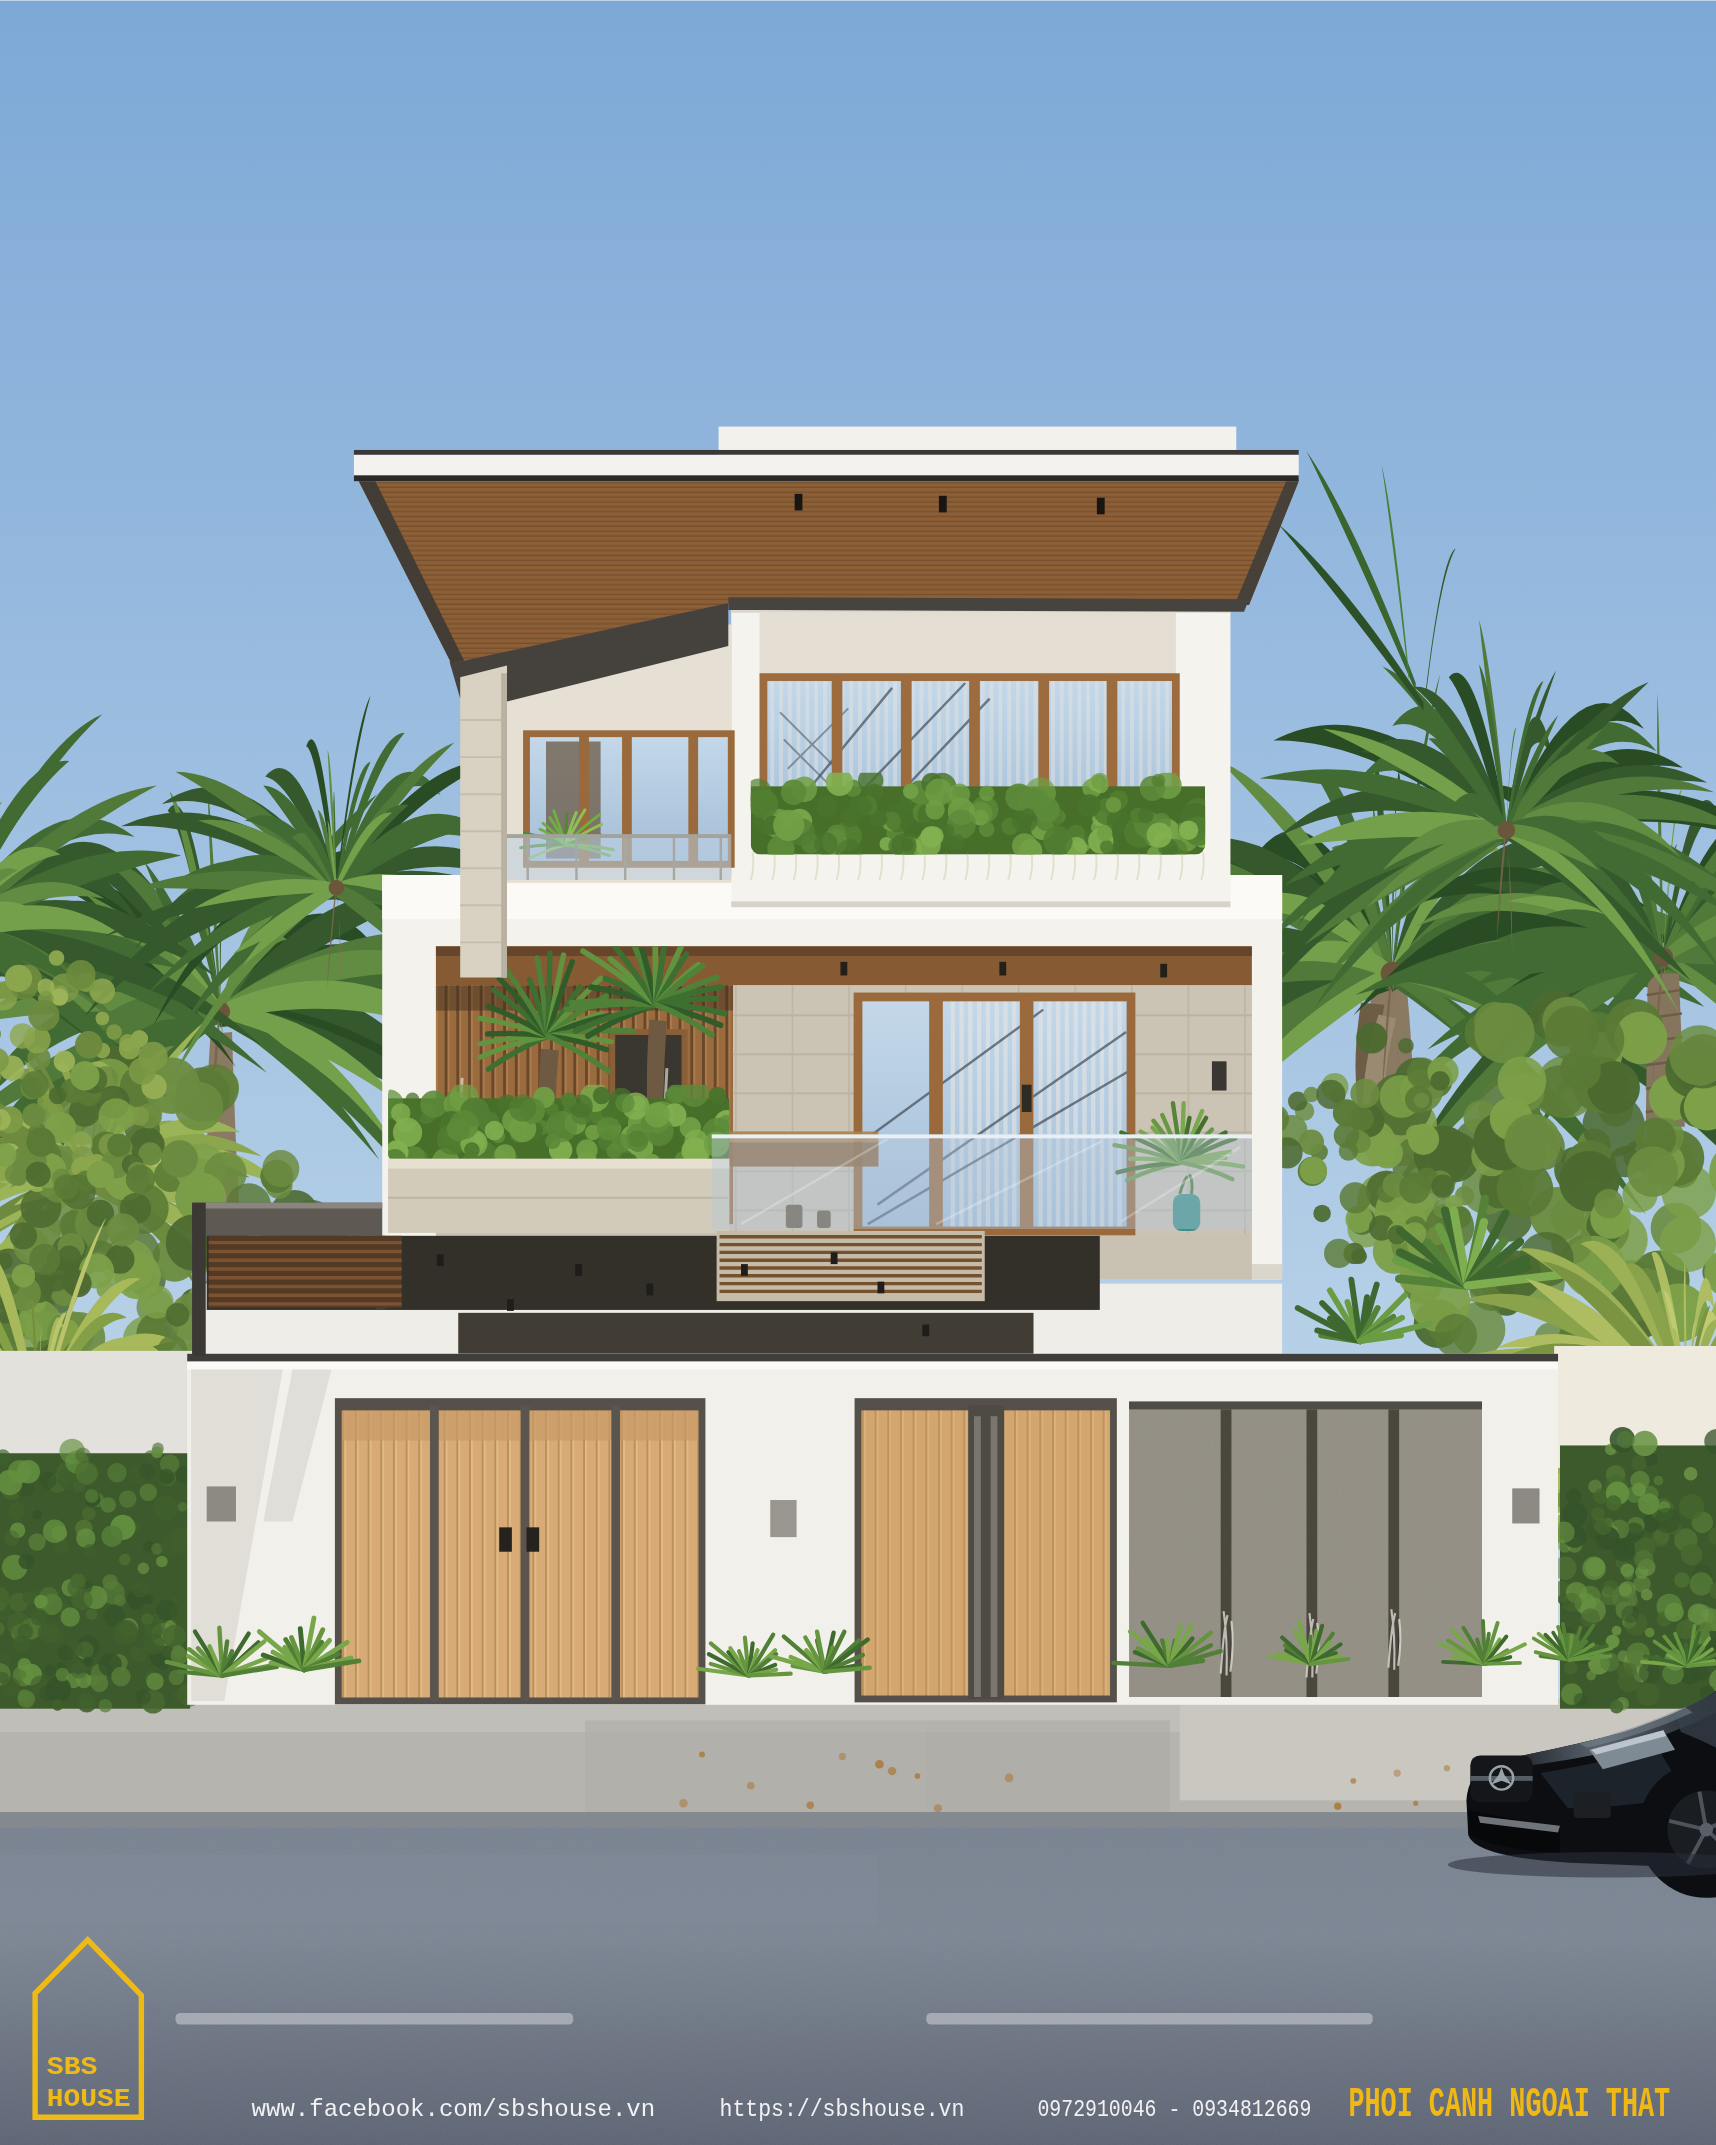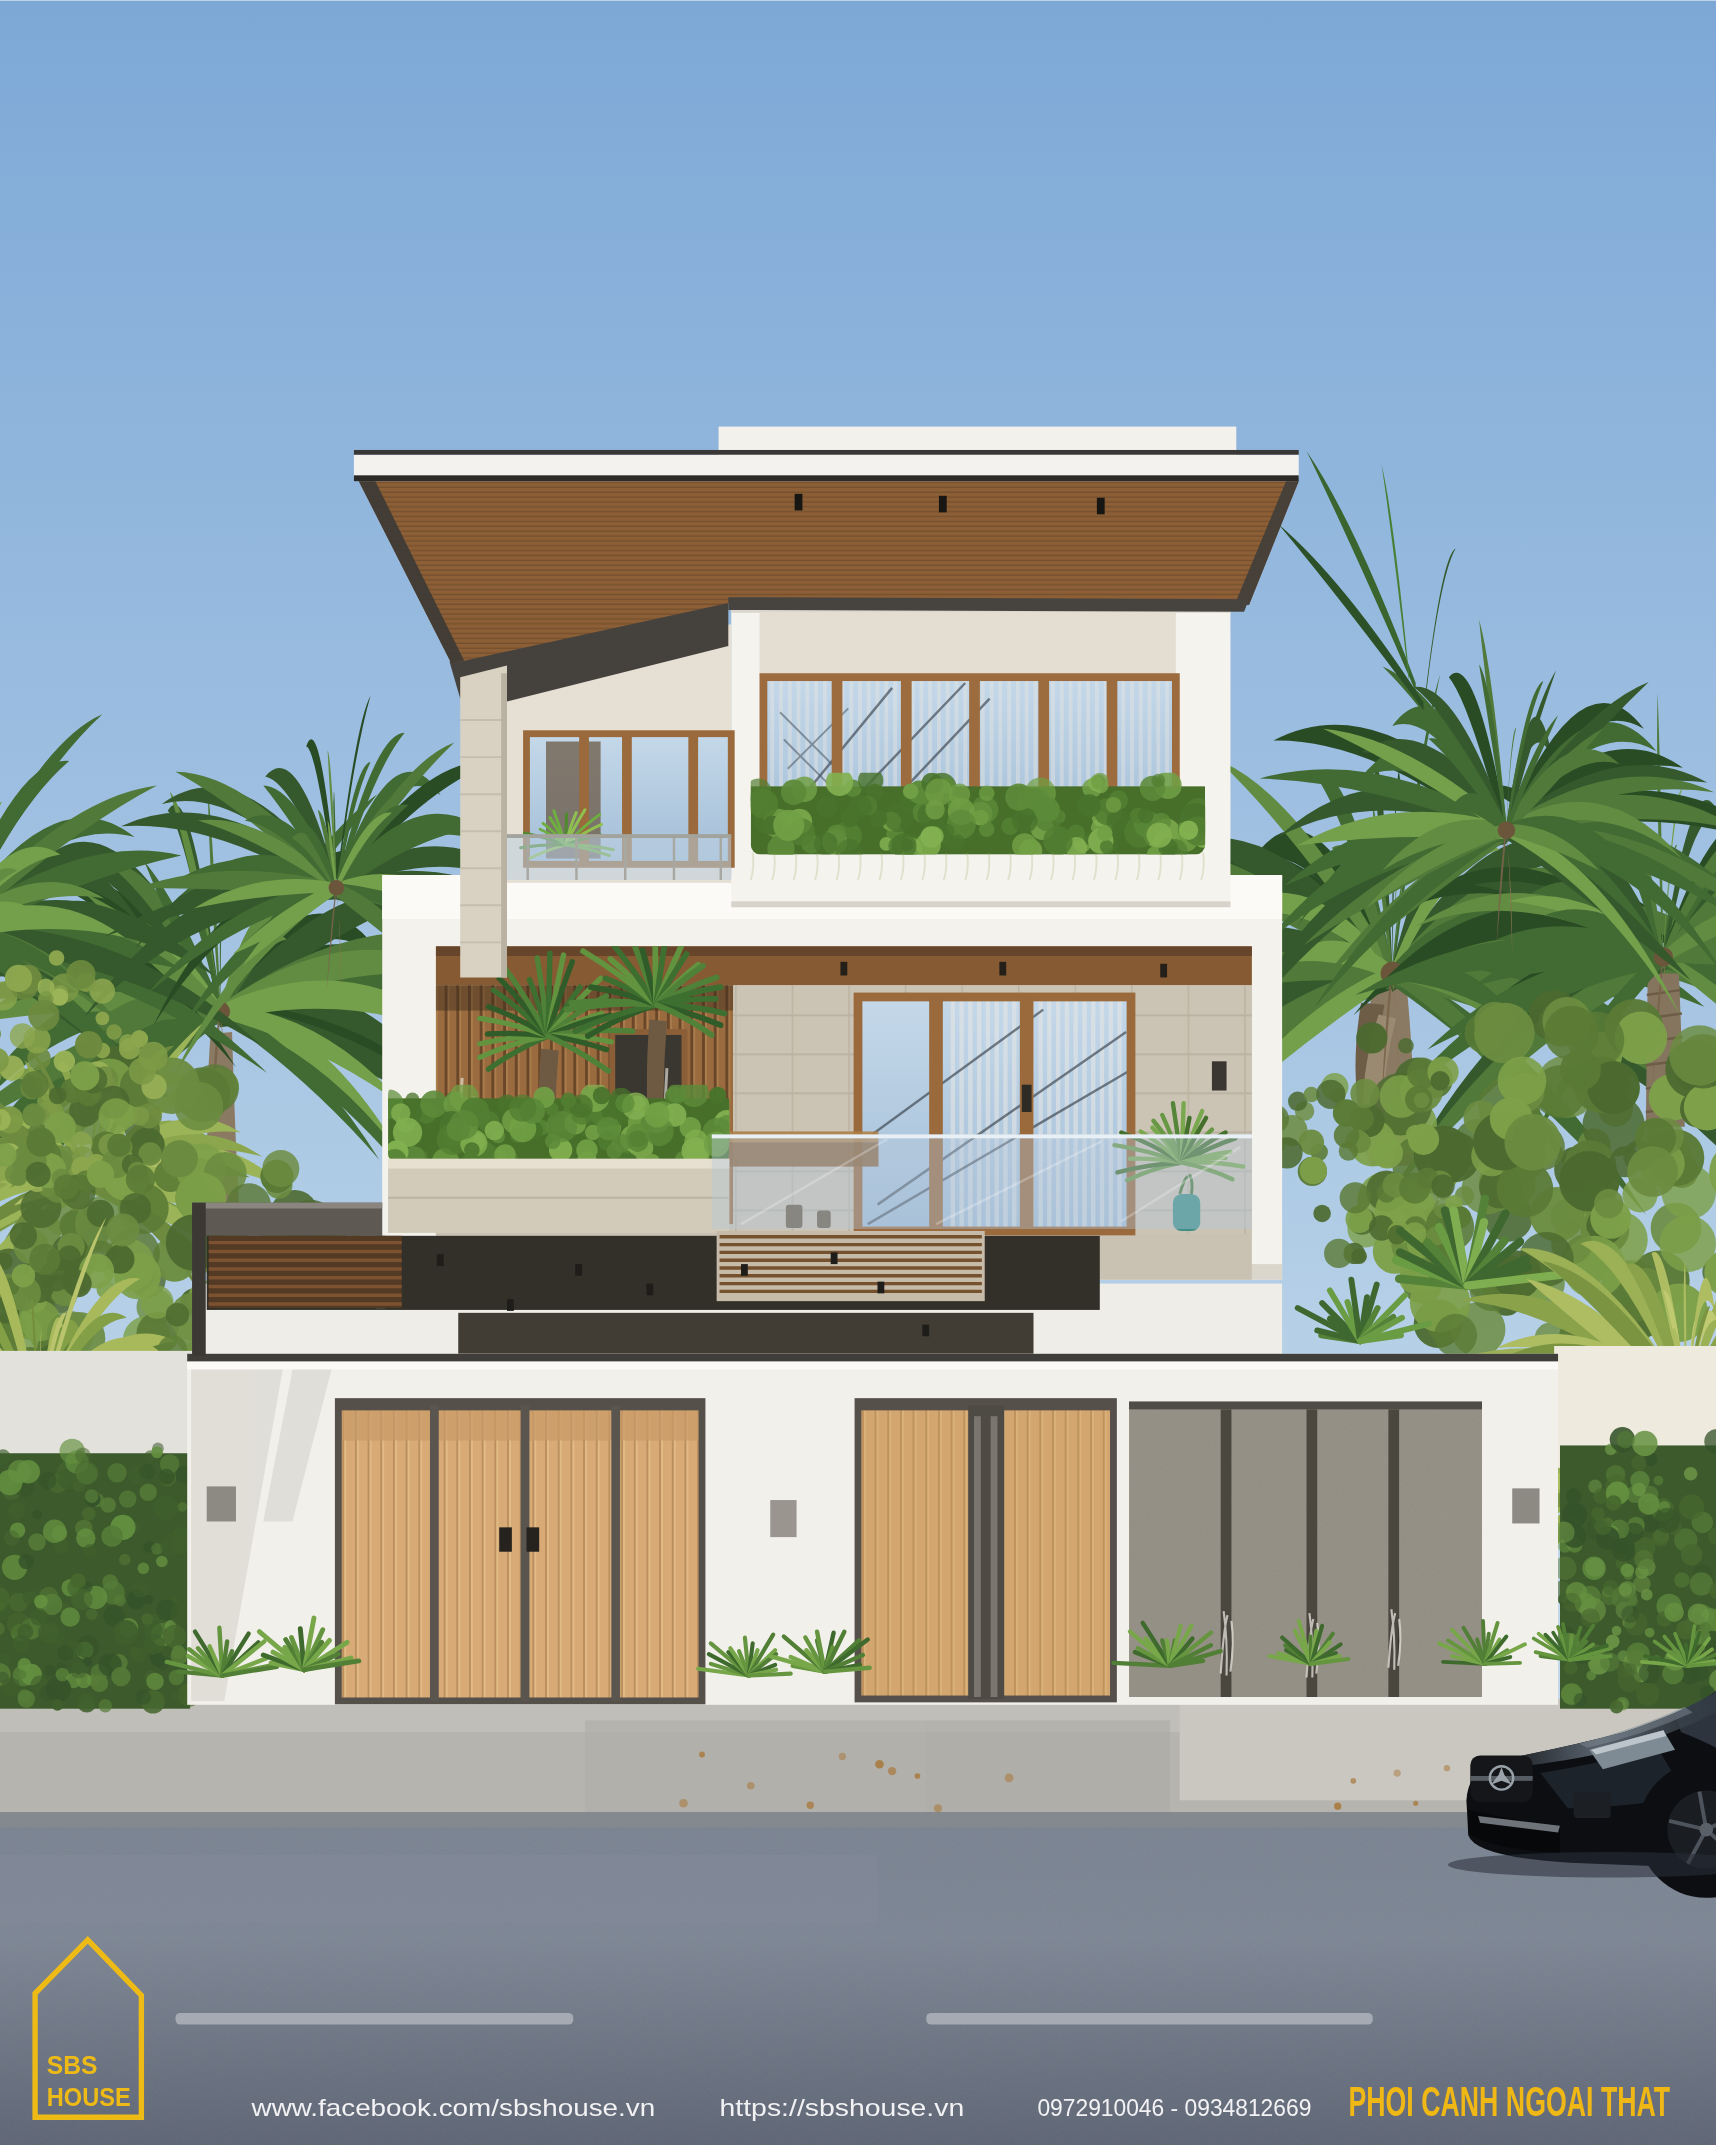--- a/index.html
+++ b/index.html
@@ -1,12 +1,12 @@
 <!DOCTYPE html>
-<html><head><meta charset="utf-8"><style>html,body{margin:0;padding:0}#scene{position:relative;width:1716px;height:2146px;overflow:hidden;font-family:Liberation Sans, sans-serif}</style></head><body>
+<html><head><meta charset="utf-8"><style>html,body{margin:0;padding:0}#scene{position:relative;width:1716px;height:2146px;overflow:hidden;font-family:Liberation Mono, monospace}</style></head><body>
 <div id="scene">
 <svg width="1716" height="2146" viewBox="0 0 1760 2200" xmlns="http://www.w3.org/2000/svg">
 <defs>
 <linearGradient id="sky" x1="0" y1="0" x2="0" y2="1">
  <stop offset="0" stop-color="#7da8d6"></stop>
           <stop offset="0.4" stop-color="#9bbde0"></stop>
  <stop offset="0.75" stop-color="#b7d1e7"></stop>
           <stop offset="1" stop-color="#c8dbec"></stop>
 </linearGradient>
 <linearGradient id="road" x1="0" y1="0" x2="0" y2="1">

